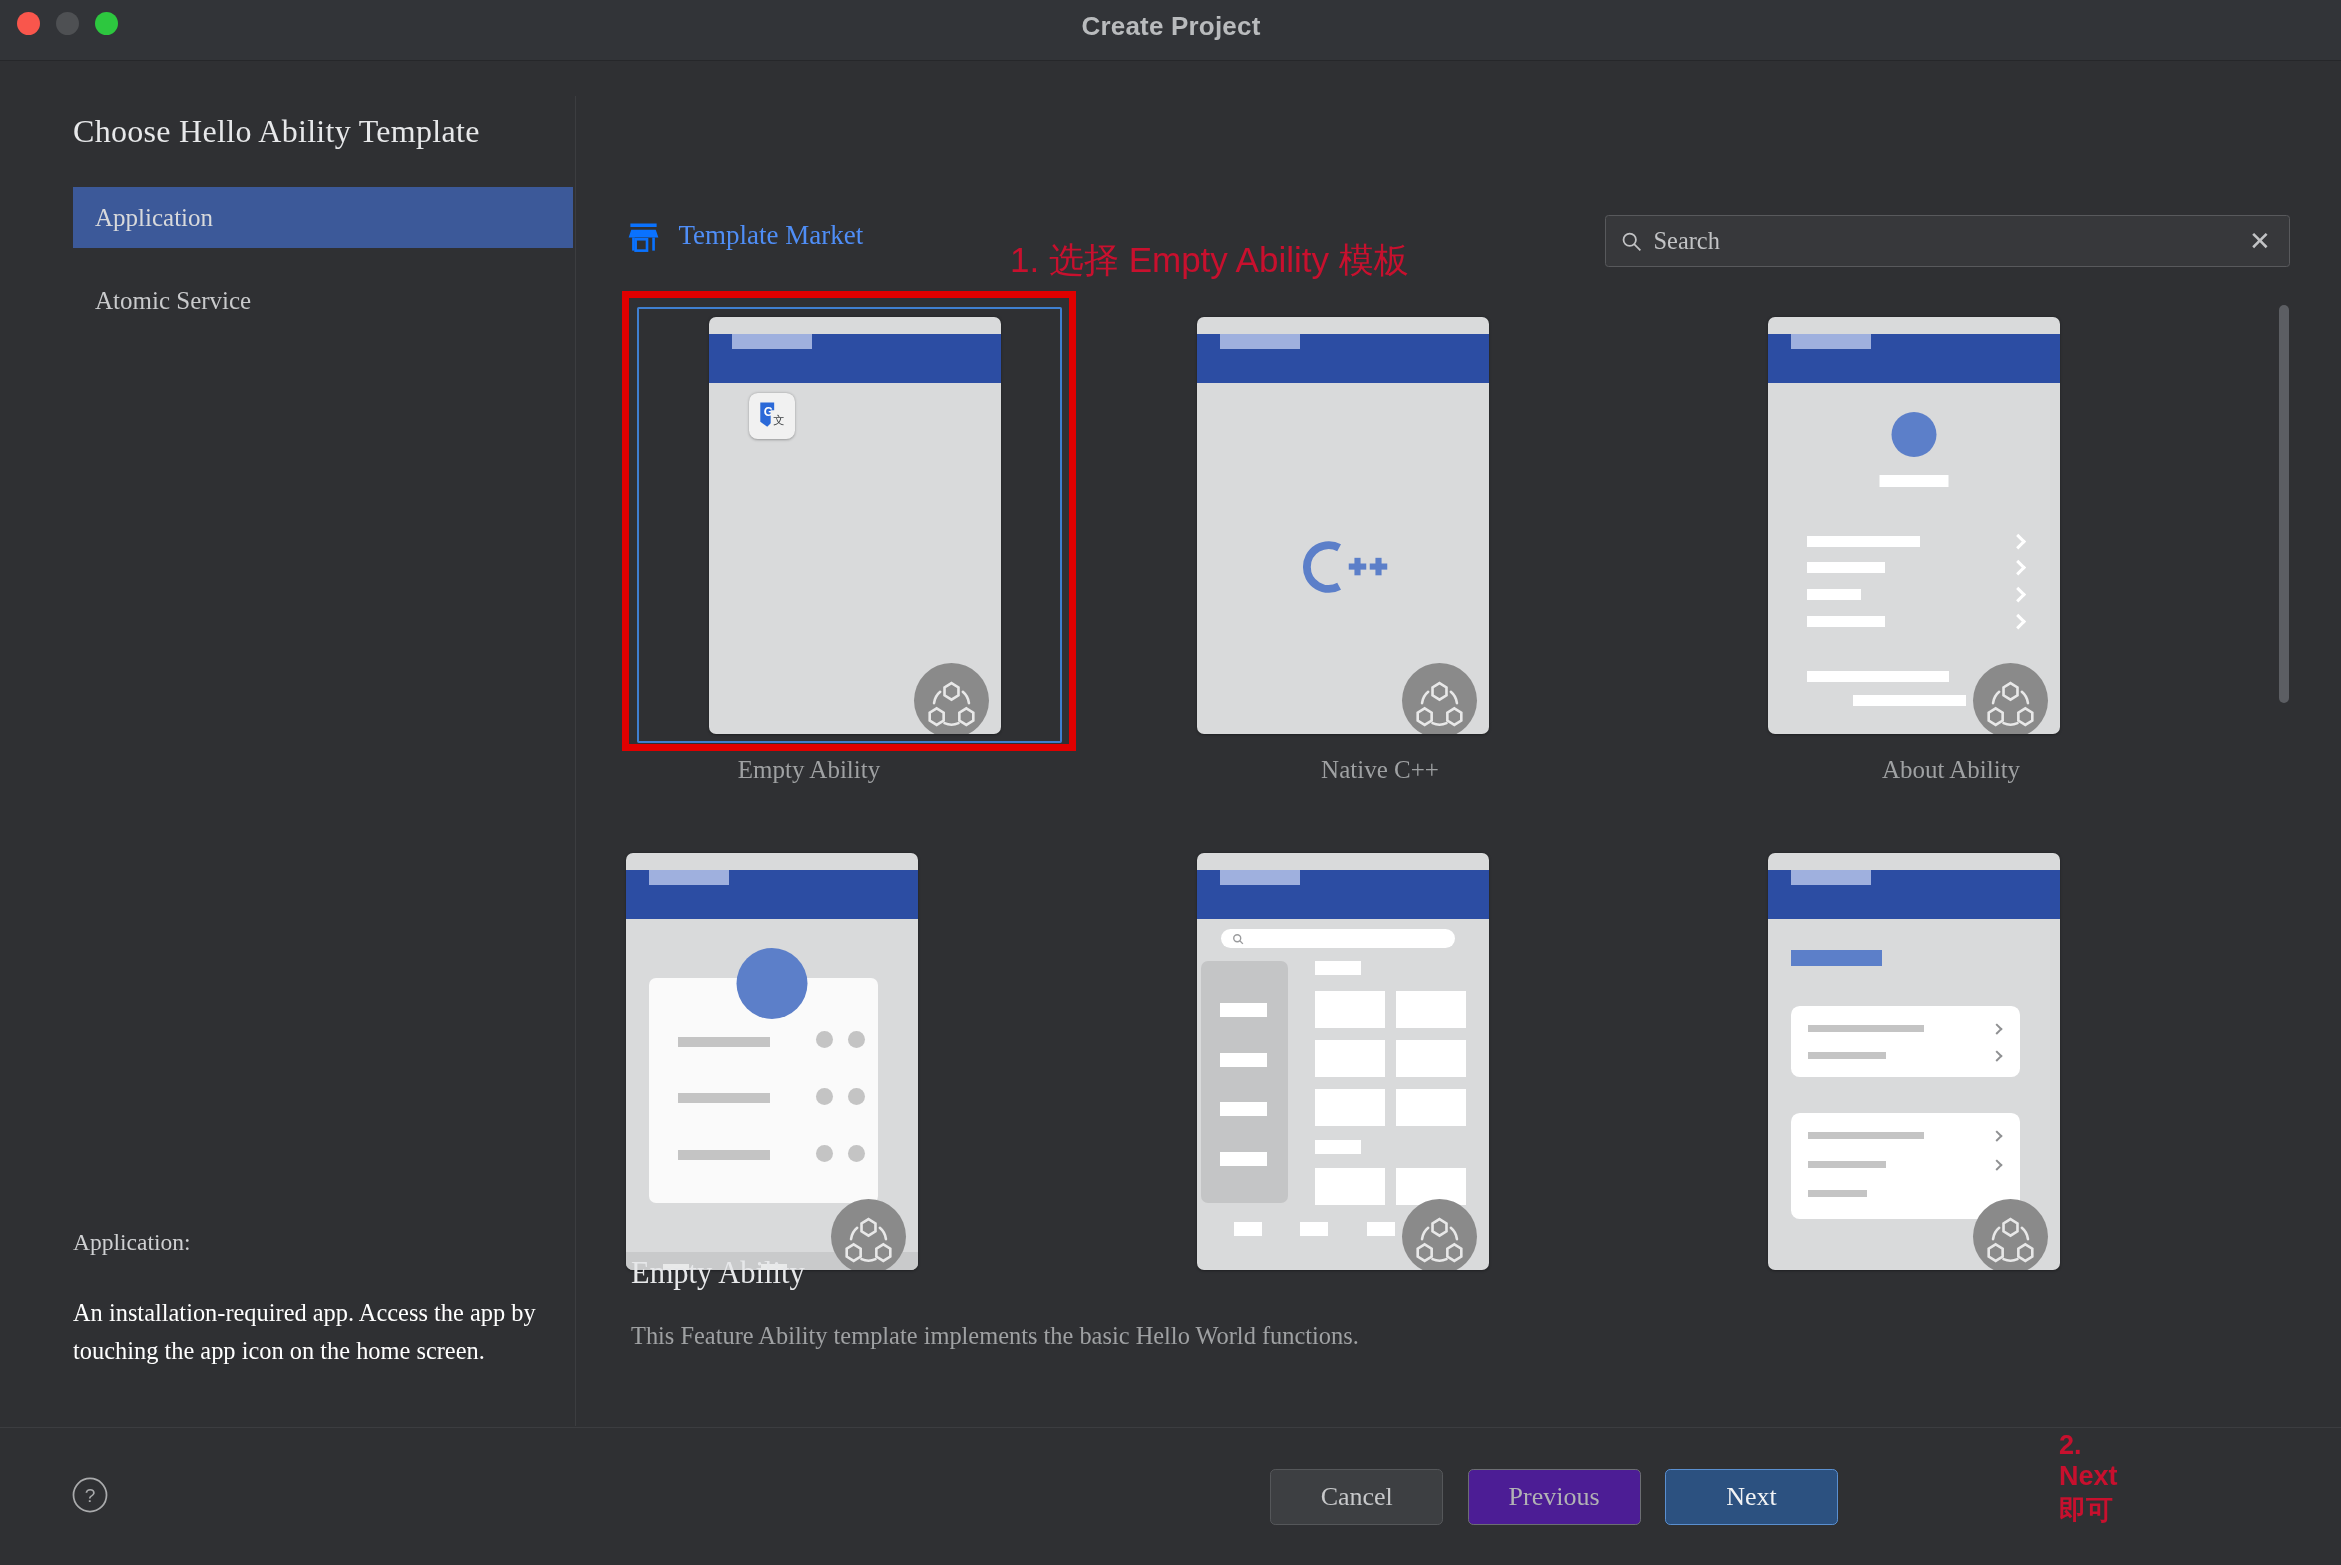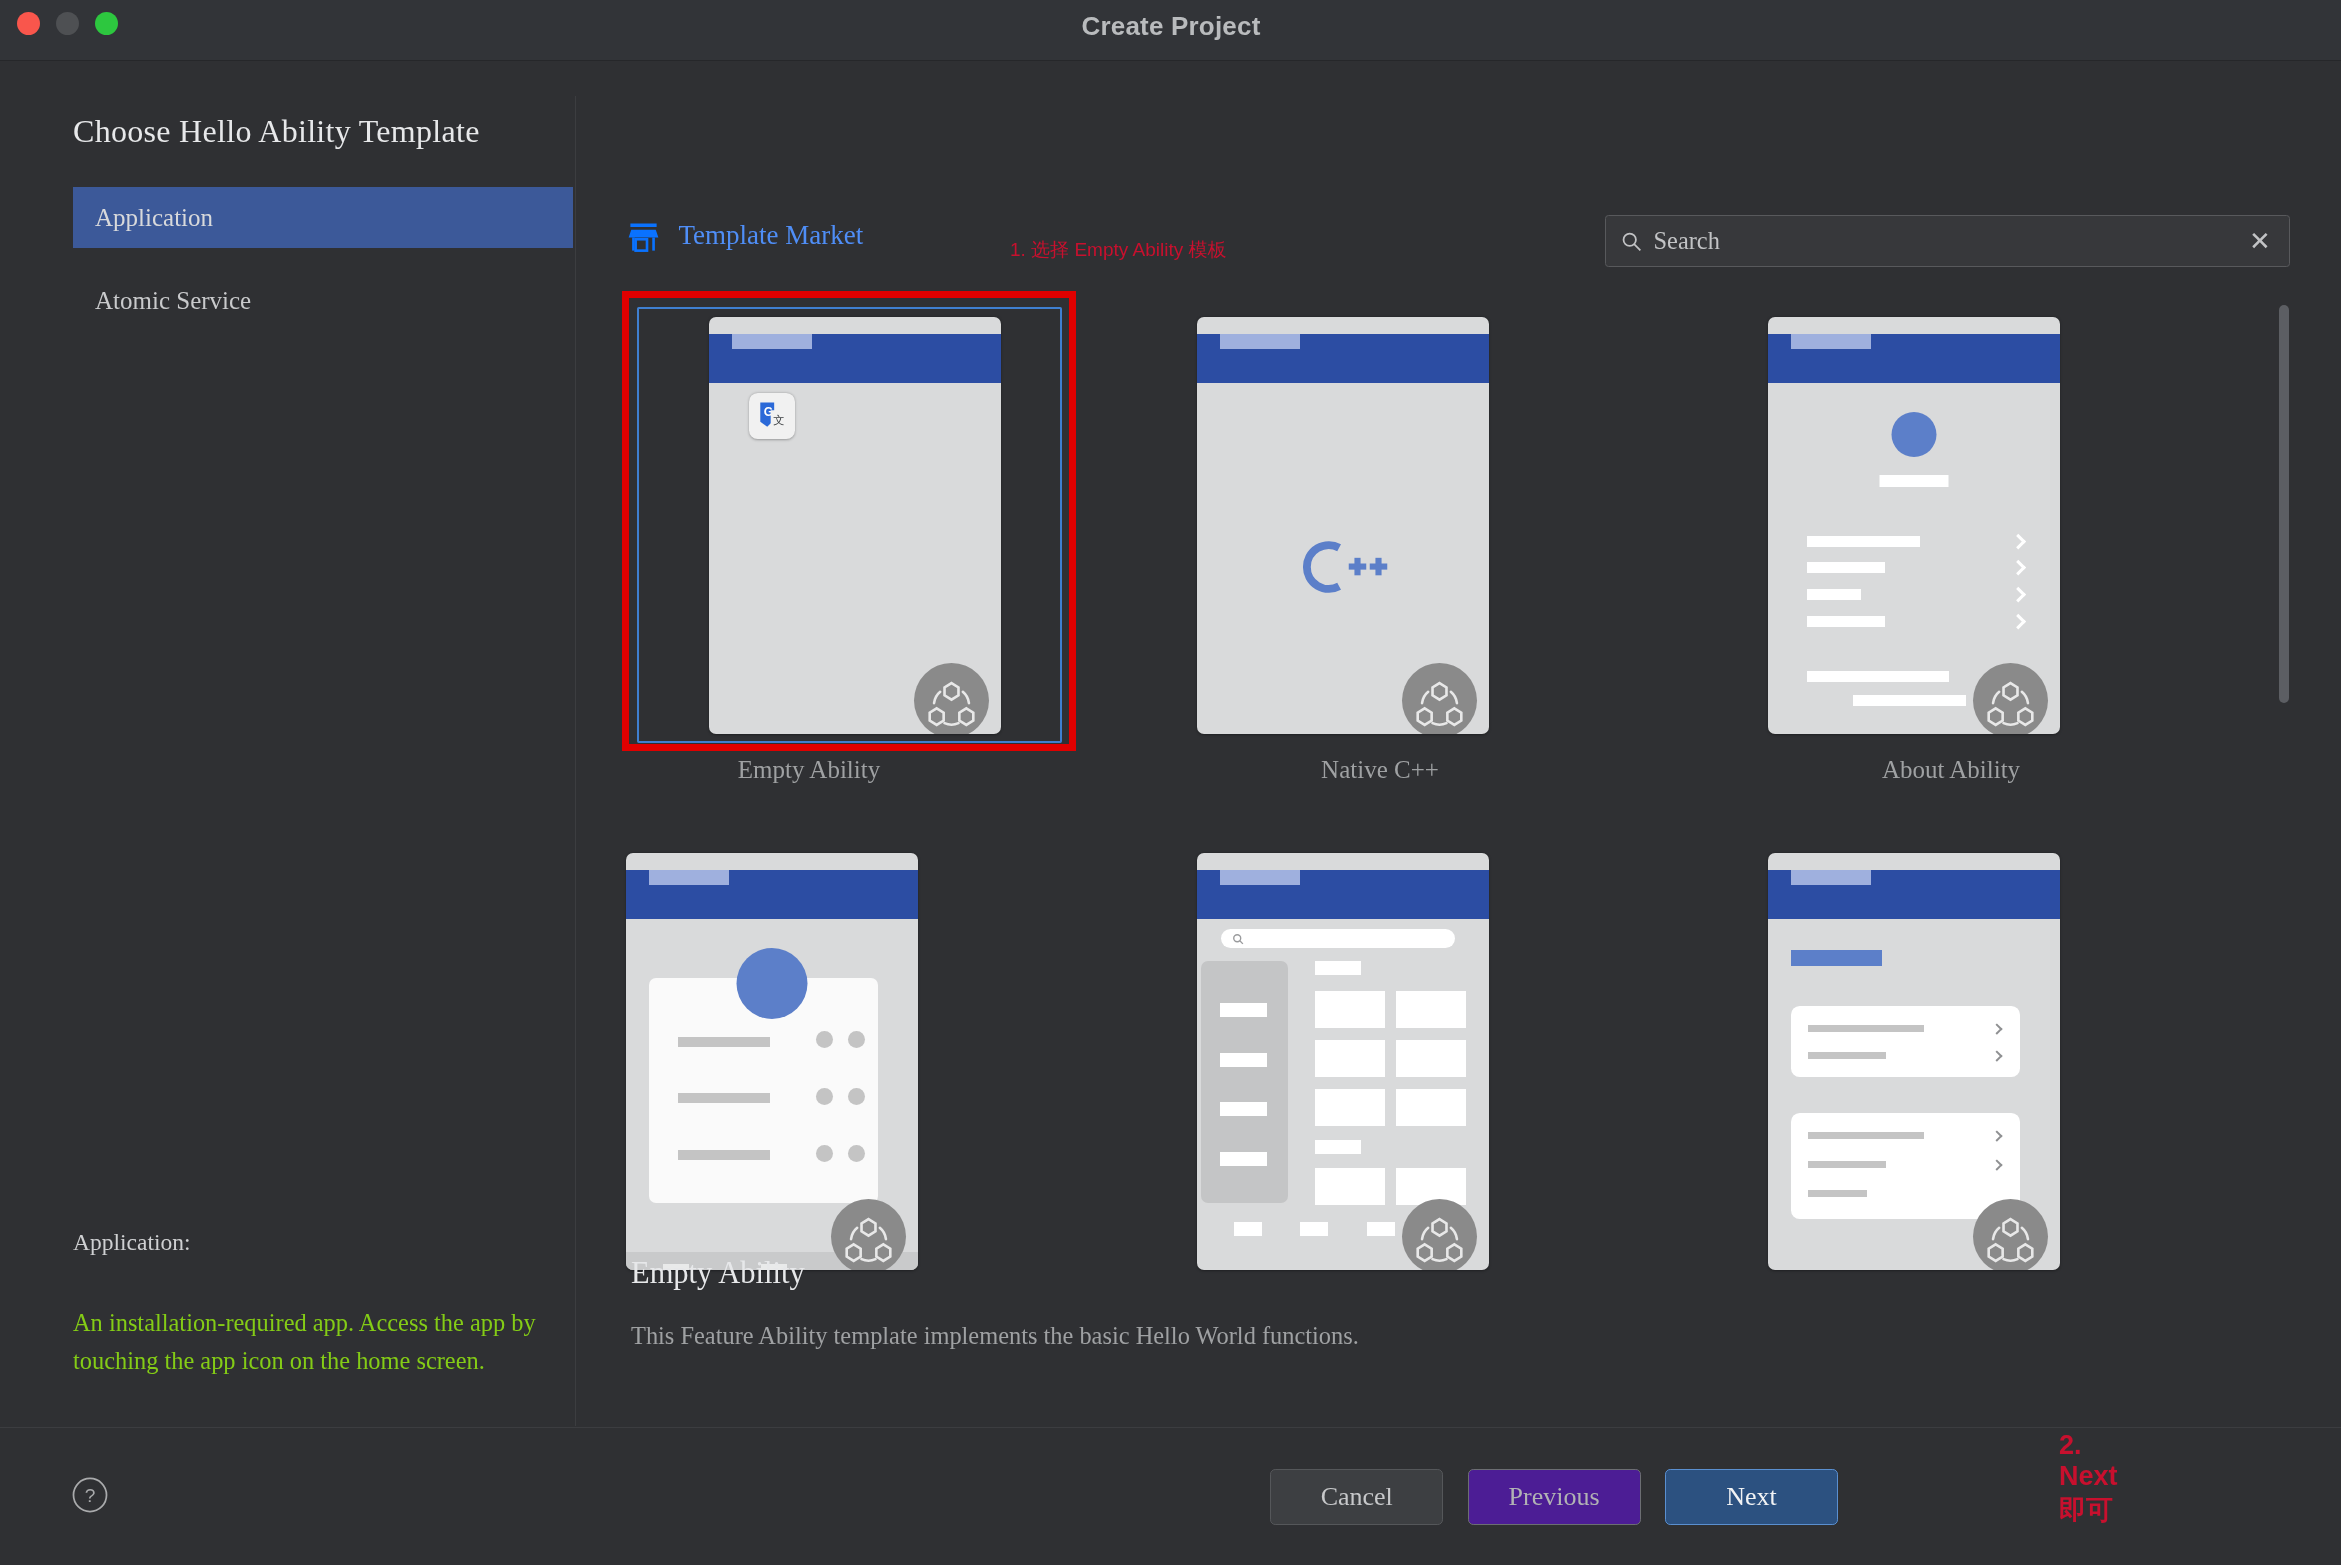--- a/index.html
+++ b/index.html
@@ -38,33 +38,33 @@
   .side-item {
     position:absolute; left: 73px; width: 500px; height: 61px;
     font-size: 25px; color: #c9cacc; display:flex; align-items:center;
     padding-left: 22px;
   }
   .side-item.sel { background: #3c5999; color:#d8d9db; top: 0px; }
   .side-item.idle { top: 83px; }
 
   .side-desc { position:absolute; left: 73px; top: 1042px; width: 475px; }
   .side-desc .lbl { font-size: 23.5px; color:#cfd0d2; }
-  .side-desc .txt { margin-top: 48px; font-size: 24.4px; line-height: 1.55; color:#84cc16; }
+  .side-desc .txt { margin-top: 38px; font-size: 24.4px; line-height: 1.55; color:#ffffff; }
 
   .vdiv { position:absolute; left: 575px; top: 96px; width: 0.9px; height: 1330px; background:#3c3d40; }
   .hdiv { position:absolute; left: 0px; top: 1427px; width: 2342px; height: 0.9px; background:#3c3d40; }
 
   
   .market { position:absolute; left: 626px; top: 220px; display:flex; align-items:flex-start; gap: 17.4px; }
   .market .label { font-size: 27px; color:#4f8ef7; }
   .shop-ic { width: 35px; height: 35px; display:block; }
 
   .anno1 {
     position:absolute; left: 1010px; top: 237px;
-    font-family: "Liberation Sans", sans-serif; font-size: 19px; color:#c8102e;
+    font-family: "Liberation Sans", sans-serif; font-size: 35px; color:#c8102e;
   }
   .anno2 {
     position:absolute; left: 2059px; top: 1430px;
     font-family: "Liberation Sans", sans-serif; font-weight:bold; font-size: 27px; color:#c8102e;
   }
 
   
   .searchbox {
     position:absolute; left: 1605px; top: 215px; width: 685px; height: 52px;
     background:#37383b; border: 0.9px solid #58595c; border-radius: 3.5px;

